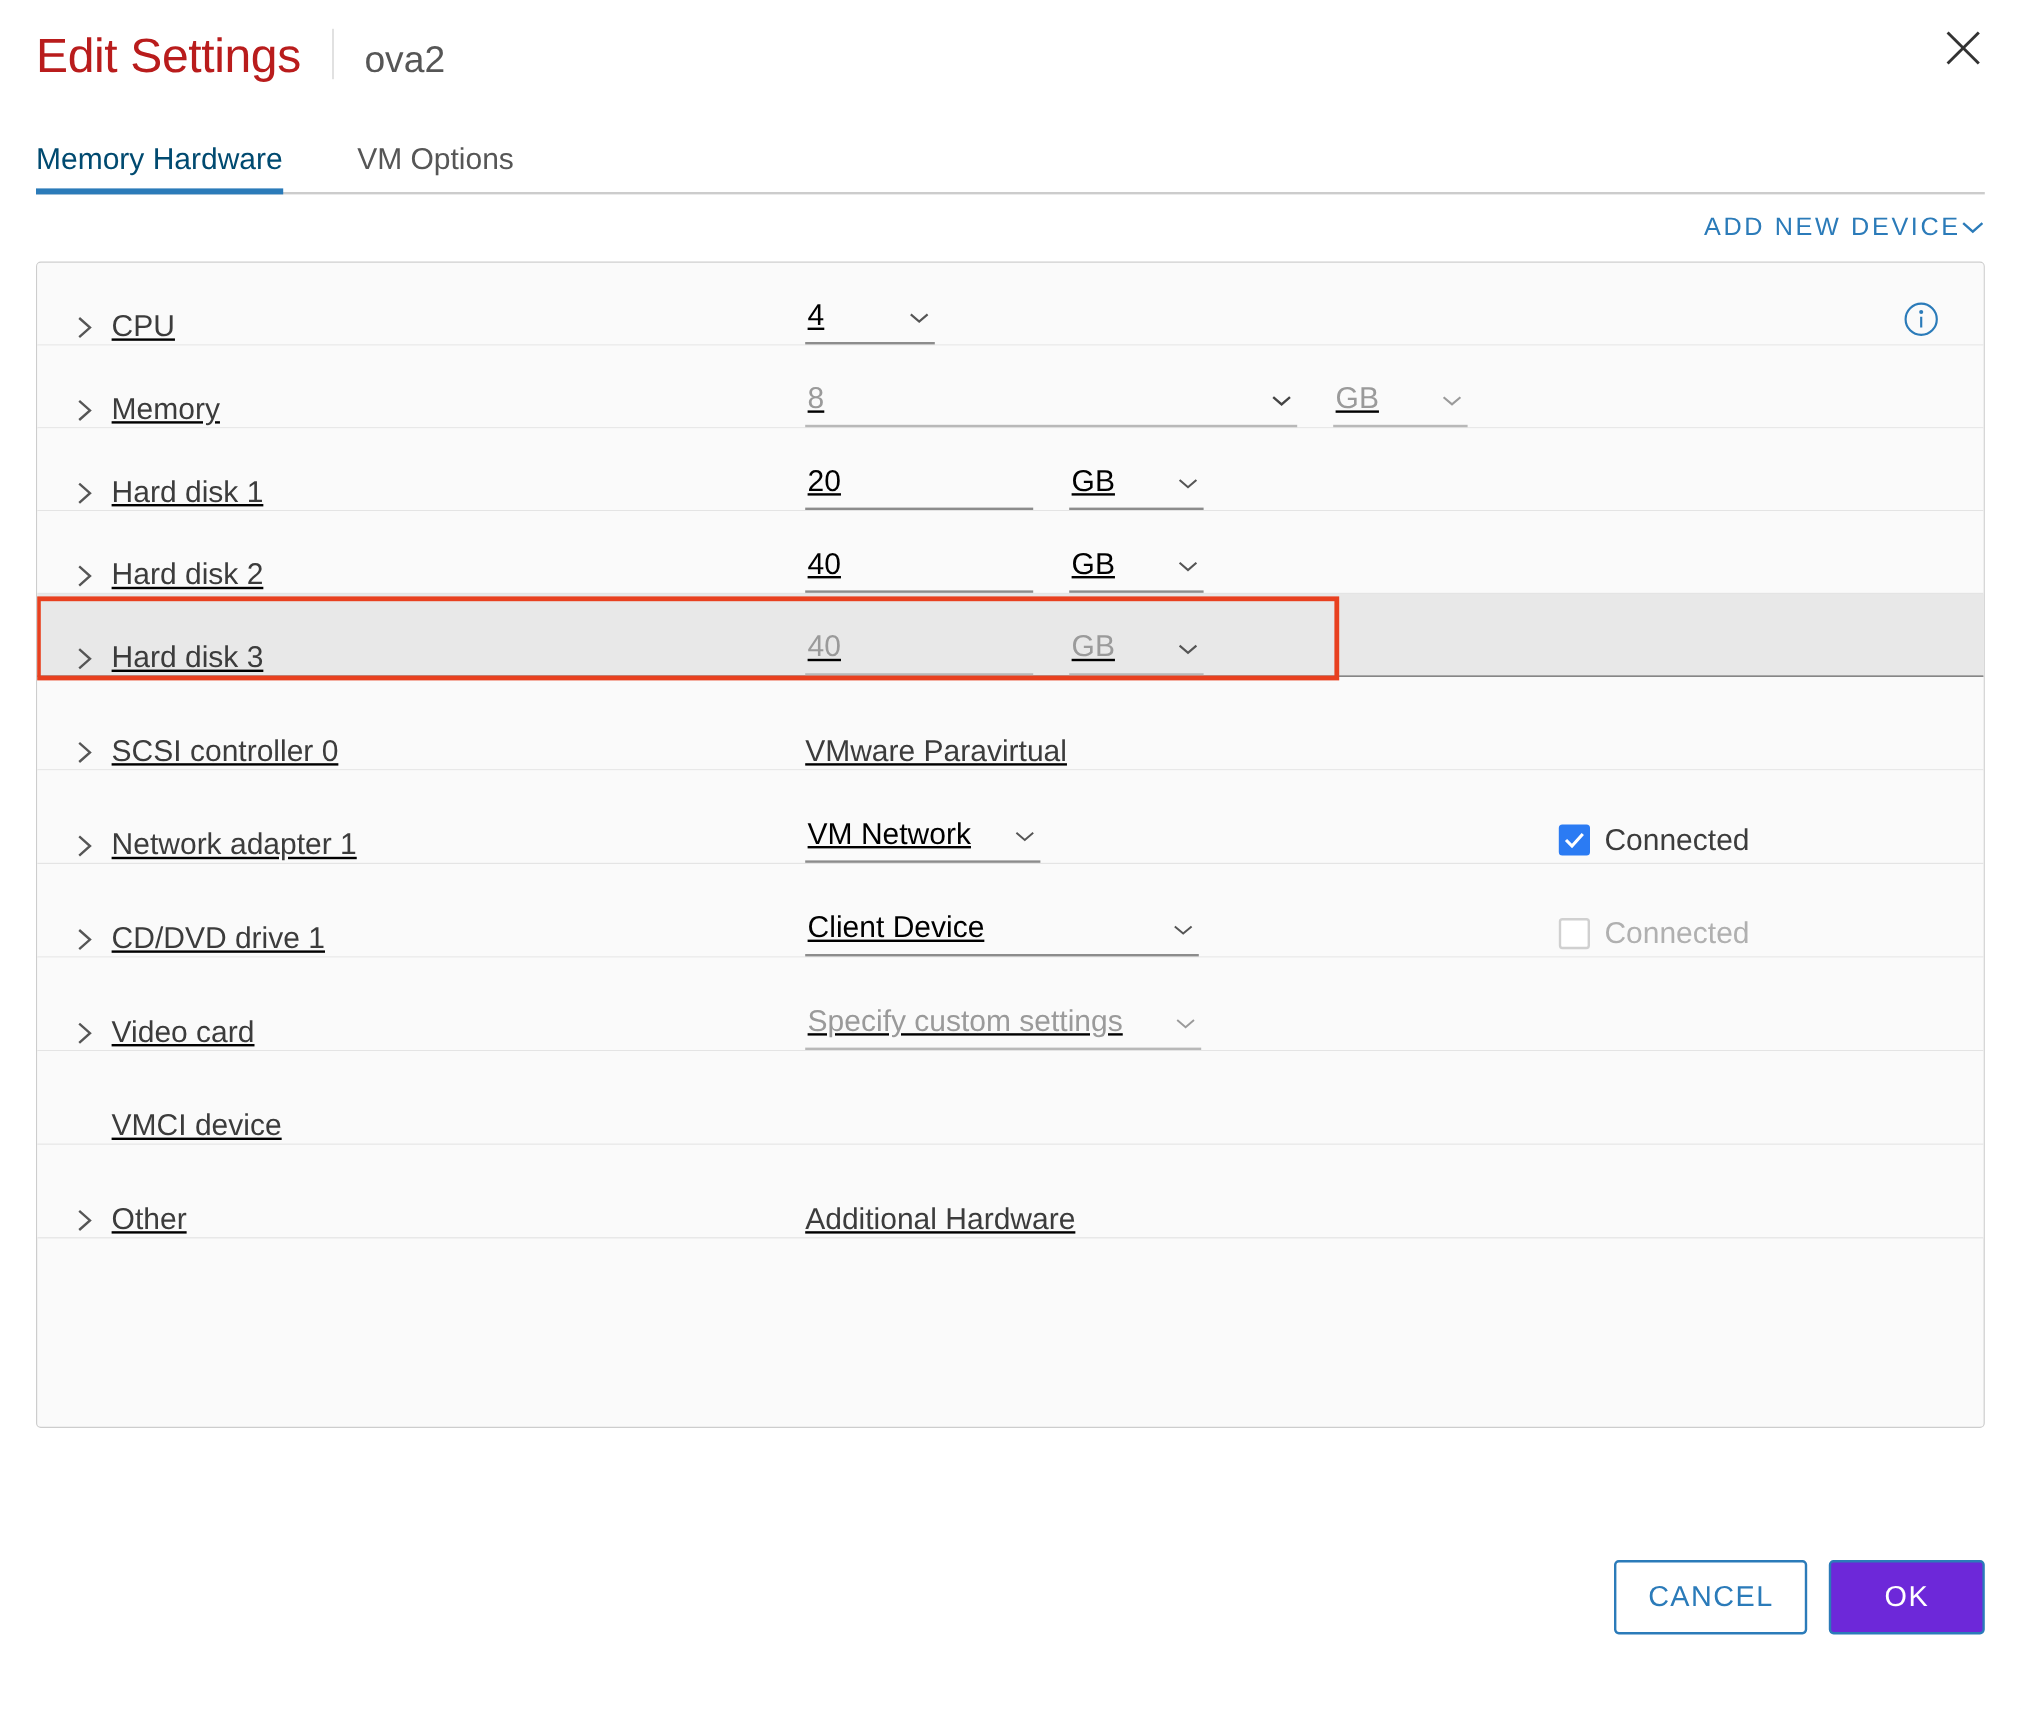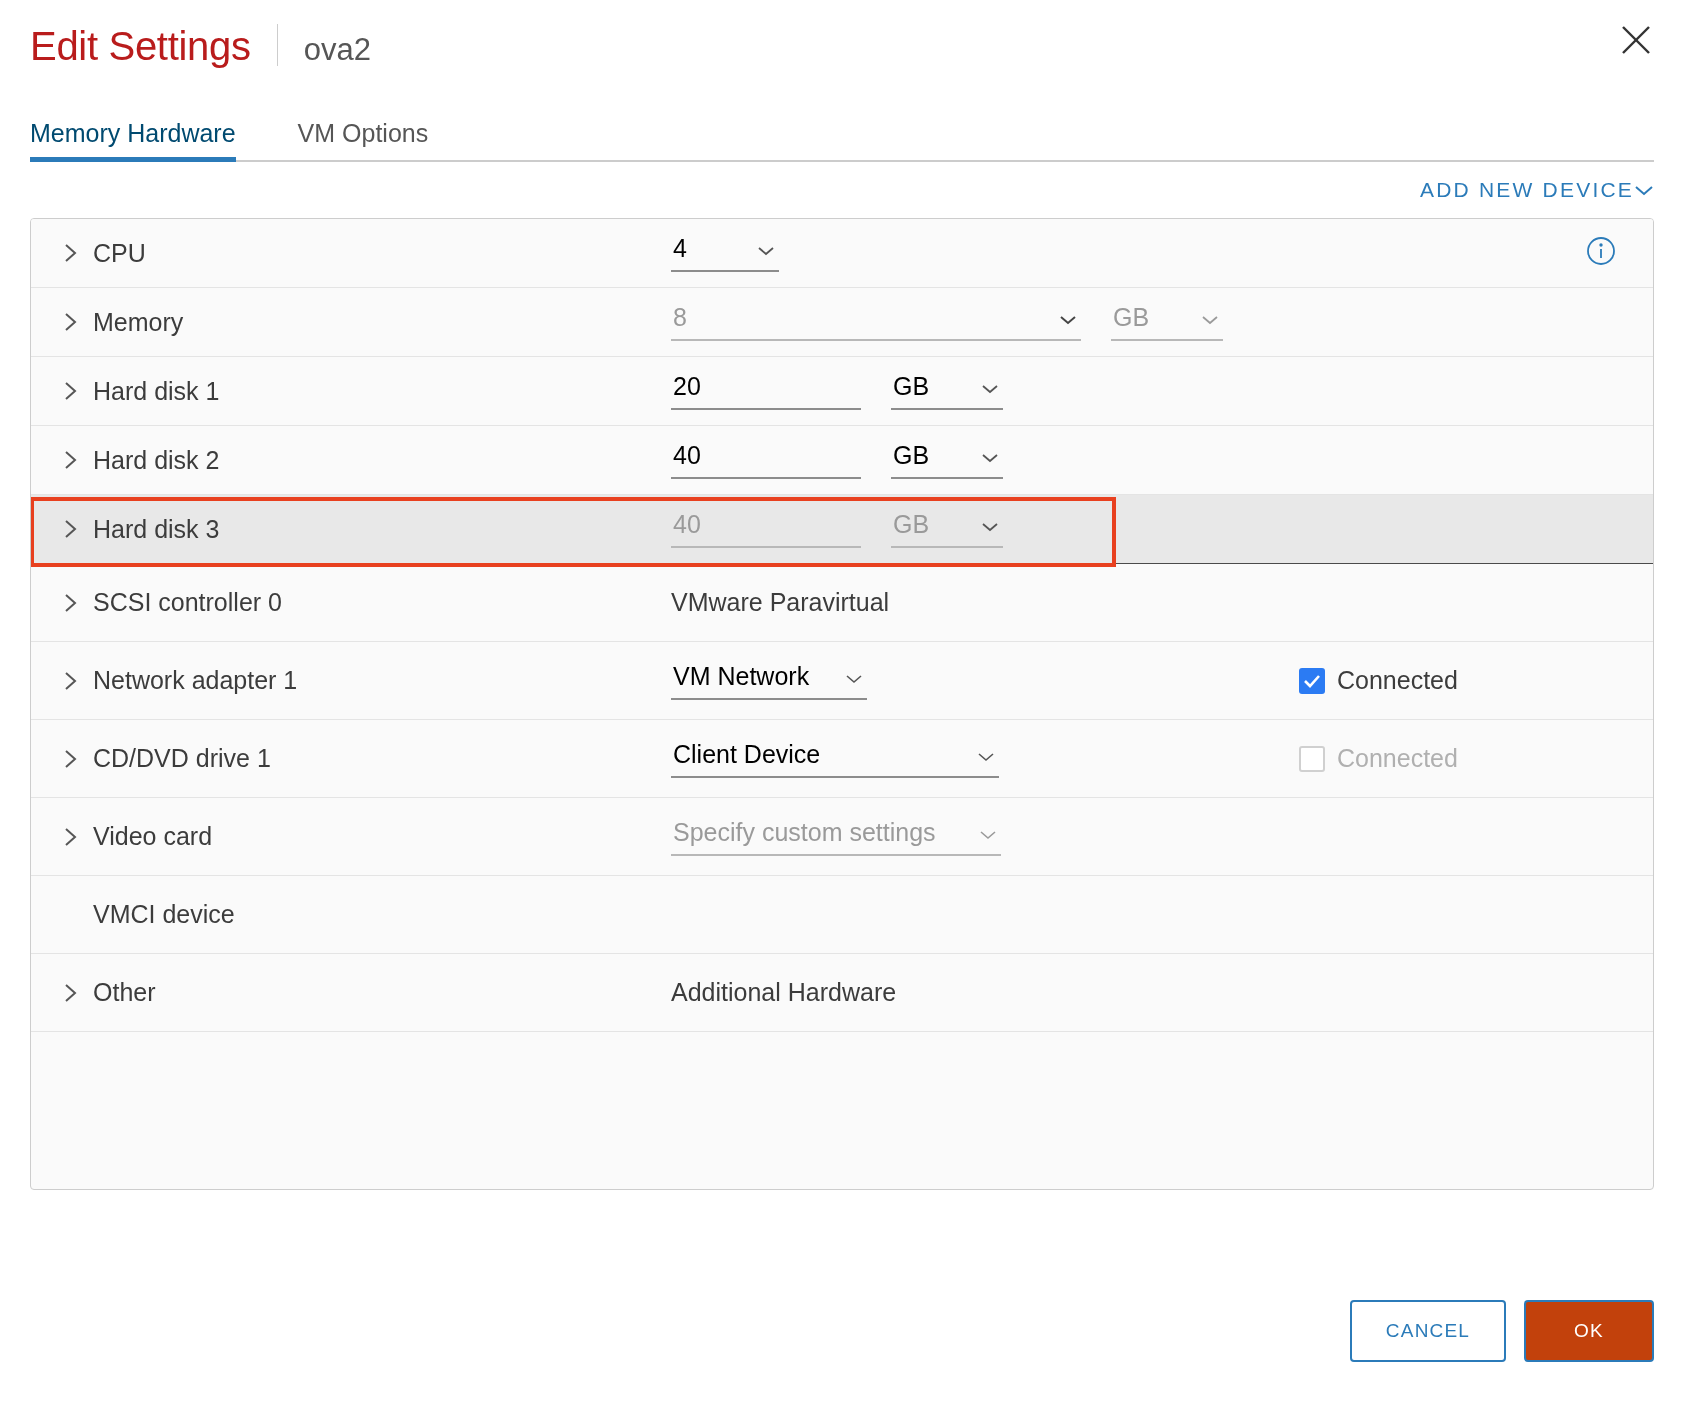--- a/index.html
+++ b/index.html
@@ -108,26 +108,27 @@
     margin: 4px 30px 0 30px;
     border: 1px solid #cdcdcd;
     border-radius: 4px;
     background: #fafafa;
     height: 972px;
     position: relative;
     overflow: hidden;
   }
   .row {
     display: flex;
-    align-items: center;
+    align-items: flex-end;
     min-height: 69px;
     border-bottom: 1px solid #e4e4e4;
     padding: 0 0 0 0;
     position: relative;
     background: #fafafa;
+    text-decoration: underline;
   }
   .row.tall { min-height: 78px; }
   .row:last-of-type { border-bottom: none; }
   .row.selected {
     background: #e8e8e8;
     border-bottom: 1px solid #4a4a4a;
   }
   .cell-label {
     width: 640px;
     display: flex;
@@ -228,34 +229,34 @@
     right: 30px;
     bottom: 62px;
     display: flex;
     align-items: center;
     gap: 18px;
   }
   .btn {
     height: 62px;
     min-width: 156px;
     border-radius: 4px;
-    font-size: 19px;
+    font-size: 24px;
     letter-spacing: 1.2px;
     display: flex; align-items: center; justify-content: center;
     cursor: pointer;
     text-transform: uppercase;
   }
   .btn-secondary {
     border: 2px solid #2b7bb9;
     color: #2b7bb9;
     background: #ffffff;
     padding: 0 26px;
   }
   .btn-primary {
-    background: #c2410c;
+    background: #6d28d9;
     color: #ffffff;
     border: 2px solid #2b7bb9;
     padding: 0 40px;
     min-width: 130px;
   }
 </style>
 </head>
 <body>
 
 <div class="dialog">

